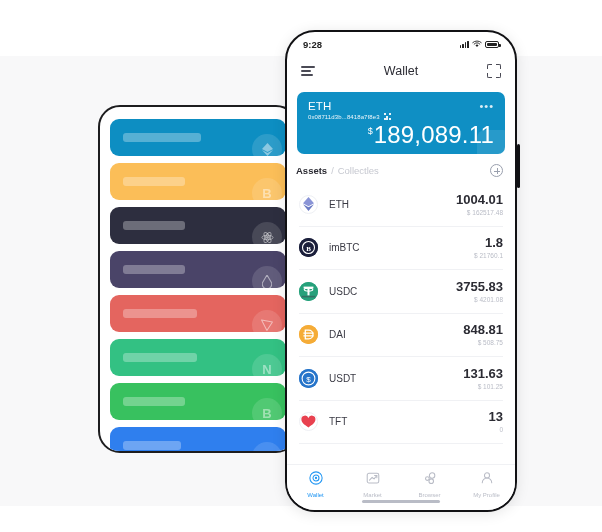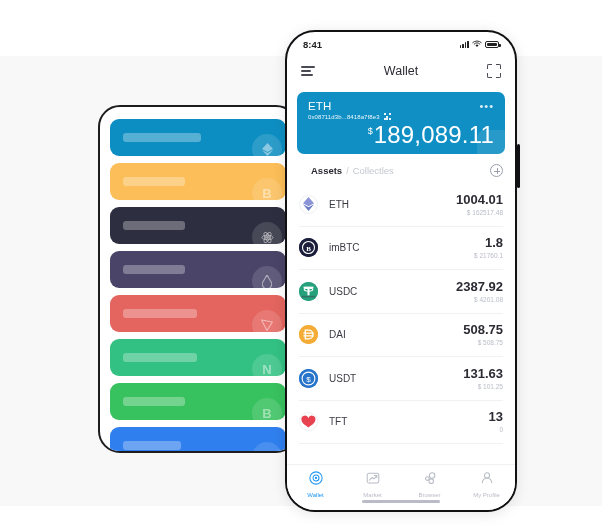--- a/index.html
+++ b/index.html
@@ -127,21 +127,21 @@
   .bc-amount { font-size: 24px; font-weight: normal; letter-spacing: .2px; line-height: 1; }
   .bc-watermark {
     position: absolute; right: -6px; bottom: -10px;
     width: 34px; height: 34px; border-radius: 8px;
     background: rgba(255,255,255,0.10);
   }
 
   
   .tabs-row {
     display: flex; align-items: center;
-    padding: 10px 12px 6px 24px;
+    padding: 10px 12px 6px 9px;
   }
   .tab-assets { font-size: 9.5px; font-weight: bold; color: #2b2b33; }
   .tab-sep { font-size: 9px; color: #c6c8d0; margin: 0 4px; }
   .tab-coll { font-size: 9.5px; color: #c6c8d0; text-align: center; }
   .add-btn {
     margin-left: auto; width: 13px; height: 13px;
     border: 1px solid #9aa0ae; border-radius: 50%;
     position: relative;
   }
   .add-btn::before, .add-btn::after {
@@ -241,21 +241,21 @@
         <div class="ph-card" style="background: rgb(47, 127, 238);">
           <div class="ph-bar" style="width: 58px;"></div>
           <div class="ph-mark">L</div>
         </div>
       </div>
   </div>
 
   <div class="phone-right">
 
     <div class="statusbar">
-      <div>8:41</div>
+      <div>9:28</div>
       <div class="status-right">
         <div class="signal">
             <i></i>
             <i></i>
             <i></i>
             <i></i>
           </div>
         <svg width="10" height="8" viewBox="0 0 12 9">
           <path d="M6 8.2 L4.1 6.1 a2.7 2.7 0 0 1 3.8 0 Z" fill="#222"></path>
           <path d="M2.6 4.6 a4.9 4.9 0 0 1 6.8 0" stroke="#222" stroke-width="1.1" fill="none" stroke-linecap="round"></path>
@@ -346,35 +346,35 @@
             <svg width="19" height="19" viewBox="0 0 19 19">
               <circle cx="9.5" cy="9.5" r="9.5" fill="#26a17b"></circle>
               <rect x="4.6" y="4.6" width="9.8" height="1.9" fill="#fff"></rect>
               <rect x="8.5" y="5" width="2" height="8.4" fill="#fff"></rect>
               <ellipse cx="9.5" cy="7.6" rx="4.3" ry="1.5" fill="none" stroke="#fff" stroke-width="1.1"></ellipse>
               <path d="M2.6 14.6 h13.8" stroke="#3d4a52" stroke-width="1.6" opacity=".55"></path>
             </svg>
           </div>
           <div class="asset-name">USDC</div>
           <div class="asset-vals">
-            <div class="asset-amount">2387.92</div>
+            <div class="asset-amount">3755.83</div>
             <div class="asset-fiat">$ 4201.08</div>
           </div>
         </div>
         <div class="asset-row">
           <div class="asset-icon" style="background: rgb(245, 172, 55);">
             <svg width="19" height="19" viewBox="0 0 19 19">
               <circle cx="9.5" cy="9.5" r="9.5" fill="#f5ac37"></circle>
               <path d="M6.3 5.2 h3.4 a4.3 4.3 0 0 1 0 8.6 H6.3 Z" fill="none" stroke="#fff" stroke-width="1.3"></path>
               <path d="M4.4 8.1 h10.2 M4.4 10.8 h10.2" stroke="#fff" stroke-width="1.2"></path>
             </svg>
           </div>
           <div class="asset-name">DAI</div>
           <div class="asset-vals">
-            <div class="asset-amount">508.75</div>
+            <div class="asset-amount">848.81</div>
             <div class="asset-fiat">$ 508.75</div>
           </div>
         </div>
         <div class="asset-row">
           <div class="asset-icon" style="background: rgb(39, 117, 202);">
             <svg width="19" height="19" viewBox="0 0 19 19">
               <circle cx="9.5" cy="9.5" r="9.5" fill="#2775ca"></circle>
               <circle cx="9.5" cy="9.5" r="6.4" fill="none" stroke="#fff" stroke-width="1.1"></circle>
               <text x="9.5" y="12.6" font-size="8" font-family="Liberation Sans, sans-serif" fill="#fff" text-anchor="middle">$</text>
             </svg>

